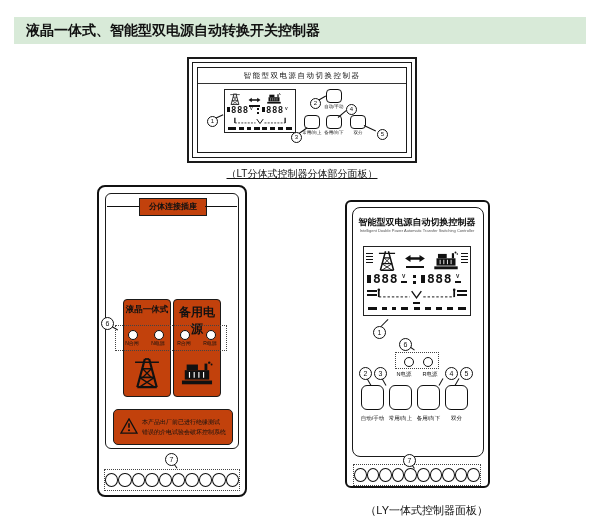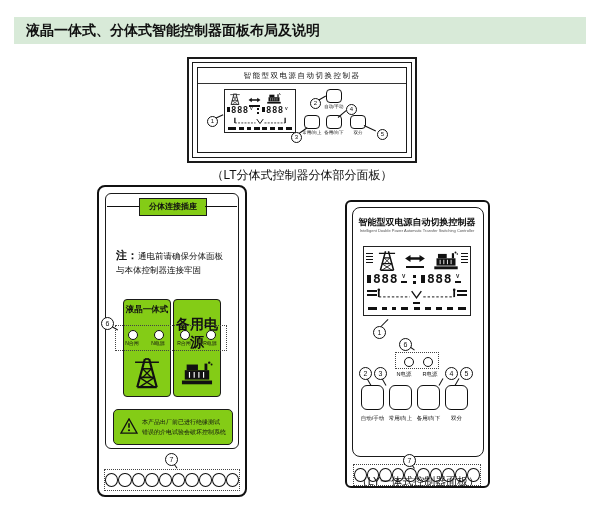--- a/index.html
+++ b/index.html
@@ -1,19 +1,19 @@
 <!DOCTYPE html>
 <html><head>
 <meta charset="utf-8">
 <style>
   html,body{margin:0;padding:0;background:#fff;}
   #page{position:relative;width:600px;height:523px;background:#fff;overflow:hidden;
         font-family:"Liberation Sans","DejaVu Sans",sans-serif;color:#111;}
   .abs{position:absolute;}
-  .bx{border:1px solid #1a1a1a;background:#84cc16;}
+  .bx{border:1px solid #1a1a1a;background:#c2410c;}
   .ctr{text-align:center;}
   
   #hdr{left:14px;top:17px;width:572px;height:27px;line-height:27px;
        padding-left:12px;box-sizing:border-box;font-size:14px;font-weight:bold;}
   
   .co{width:11px;height:11px;border:1px solid #111;border-radius:50%;background:#fff;
       font-size:7px;line-height:11px;text-align:center;z-index:6;}
   .co.sm{width:9px;height:9px;font-size:6px;line-height:9px;}
   .ld{height:1px;background:#111;transform-origin:0 50%;z-index:5;}
   
@@ -32,21 +32,21 @@
   .mrow{display:flex;justify-content:space-between;align-items:flex-end;}
   .mrow i{display:block;height:2.5px;background:#111;}
   .tk i{display:block;width:7px;height:1.5px;background:#111;margin:1.6px 0;}
 </style>
 </head>
 <body>
 
 <div id="page">
 
   <div id="hdr" class="abs" style="background:#d8ead8;">
-    <span>液晶一体式、分体式智能控制器面板布局及说明</span>
+    <span>液晶一体式、智能型双电源自动转换开关控制器</span>
   </div>
 
   <div class="abs" style="left:187px;top:57px;width:230px;height:106px;border:2px solid #1a1a1a;box-sizing:border-box;">
     <div class="abs" style="left:3px;top:3px;right:3px;bottom:3px;border:1px solid #1a1a1a;">
       <div class="abs" style="left:4px;top:4px;right:4px;bottom:4px;border:1px solid #1a1a1a;">
 
         <div class="abs ctr" style="left:0;top:0;width:100%;font-size:7.5px;letter-spacing:1.5px;padding:3px 0 2px;border-bottom:1px solid #333;box-sizing:border-box;">
           <span>智能型双电源自动切换控制器</span>
         </div>
 
@@ -110,46 +110,43 @@
         <span class="abs co sm" style="left:148px;top:36px;">4</span>
         <span class="abs ld" style="left:140px;top:49px;width:11px;transform:rotate(-40deg);"></span>
         <span class="abs co sm" style="left:179px;top:61px;">5</span>
         <span class="abs ld" style="left:166px;top:57px;width:13px;transform:rotate(25deg);"></span>
         <div class="abs ctr tiny" style="left:102px;top:63px;width:24px;font-size:4.5px;">常用/向上</div>
         <div class="abs ctr tiny" style="left:126px;top:63px;width:20px;font-size:4.5px;">备用/向下</div>
         <div class="abs ctr tiny" style="left:150px;top:63px;width:20px;font-size:4.5px;">双分</div>
       </div>
     </div>
   </div>
-  <div class="abs ctr" style="left:187px;top:167px;width:230px;font-size:12px;">（LT分体式控制器分体部分面板）</div>
+  <div class="abs ctr" style="left:187px;top:167px;width:230px;font-size:10px;text-decoration:underline;">（LT分体式控制器分体部分面板）</div>
 
   <div class="abs" style="left:97px;top:185px;width:150px;height:312px;border:2px solid #111;border-radius:8px;box-sizing:border-box;">
     <div class="abs" style="left:6px;top:6px;width:132px;height:254px;border:1px solid #1a1a1a;border-radius:6px;"></div>
 
     <span class="abs ld" style="left:8px;top:19px;width:32px;"></span>
     <span class="abs ld" style="left:106px;top:19px;width:32px;"></span>
     <div class="abs bx ctr" style="left:40px;top:11px;width:66px;height:16px;line-height:16px;font-size:8px;font-weight:bold;">分体连接插座</div>
 
 
-    <div class="abs" style="left:17px;top:60px;width:112px;font-size:8.5px;line-height:1.5;">
-      <span style="font-size:11px;font-weight:bold;">注：</span><span>通电前请确保分体面板与本体控制器连接牢固</span>
-    </div>
 
     <div class="abs bx" style="left:24px;top:112px;width:46px;height:96px;border-radius:4px;">
       <div class="ctr" style="margin-top:4px;font-size:8.5px;font-weight:bold;">液晶一体式</div>
       <svg class="abs" style="left:10px;top:54px;" width="26" height="36" viewBox="0 0 24 30">
         <path d="M10 3 L3 29 M14 3 L21 29 M3 29 H21" stroke="#111" stroke-width="2" fill="none"></path>
         <path d="M1 6 H23 M8 12 H16 M5 20 H19" stroke="#111" stroke-width="1.6" fill="none"></path>
         <path d="M8 12 L16 20 M16 12 L8 20 M5 20 L19 29 M19 20 L5 29" stroke="#111" stroke-width="1.2" fill="none"></path>
         <path d="M10 3 H14" stroke="#111" stroke-width="1.6"></path>
       </svg>
     </div>
 
     <div class="abs bx" style="left:74px;top:112px;width:46px;height:96px;border-radius:4px;">
-      <div class="ctr" style="margin-top:16px;font-size:14px;font-weight:bold;">备用电源</div>
+      <div class="ctr" style="margin-top:4px;font-size:12px;font-weight:bold;">备用电源</div>
       <svg class="abs" style="left:7px;top:60px;" width="32" height="26" viewBox="0 0 34 26">
         <rect x="1" y="21" width="32" height="4" fill="#111"></rect>
         <rect x="4" y="10" width="26" height="10" fill="#111"></rect>
         <rect x="6" y="4" width="12" height="6" fill="#111"></rect>
         <rect x="25" y="3" width="3" height="7" fill="#111"></rect>
         <circle cx="30" cy="2" r="1.3" fill="#111"></circle>
           <circle cx="32.5" cy="4" r="1" fill="#111"></circle>
         <path d="M9 12 V18 M14 12 V18 M19 12 V18 M24 12 V18" stroke="#fff" stroke-width="1.2"></path>
       </svg>
     </div>
@@ -308,15 +305,15 @@
       <span class="term"></span>
       <span class="term"></span>
       <span class="term"></span>
       <span class="term"></span>
       <span class="term"></span>
       <span class="term"></span>
       <span class="term"></span>
       <span class="term"></span>
     </div>
   </div>
-  <div class="abs ctr" style="left:348px;top:474px;width:140px;font-size:11px;">（LY一体式控制器面板）</div>
+  <div class="abs ctr" style="left:348px;top:503px;width:140px;font-size:11px;text-align:right;">（LY一体式控制器面板）</div>
 
 </div>
 
 </body></html>

